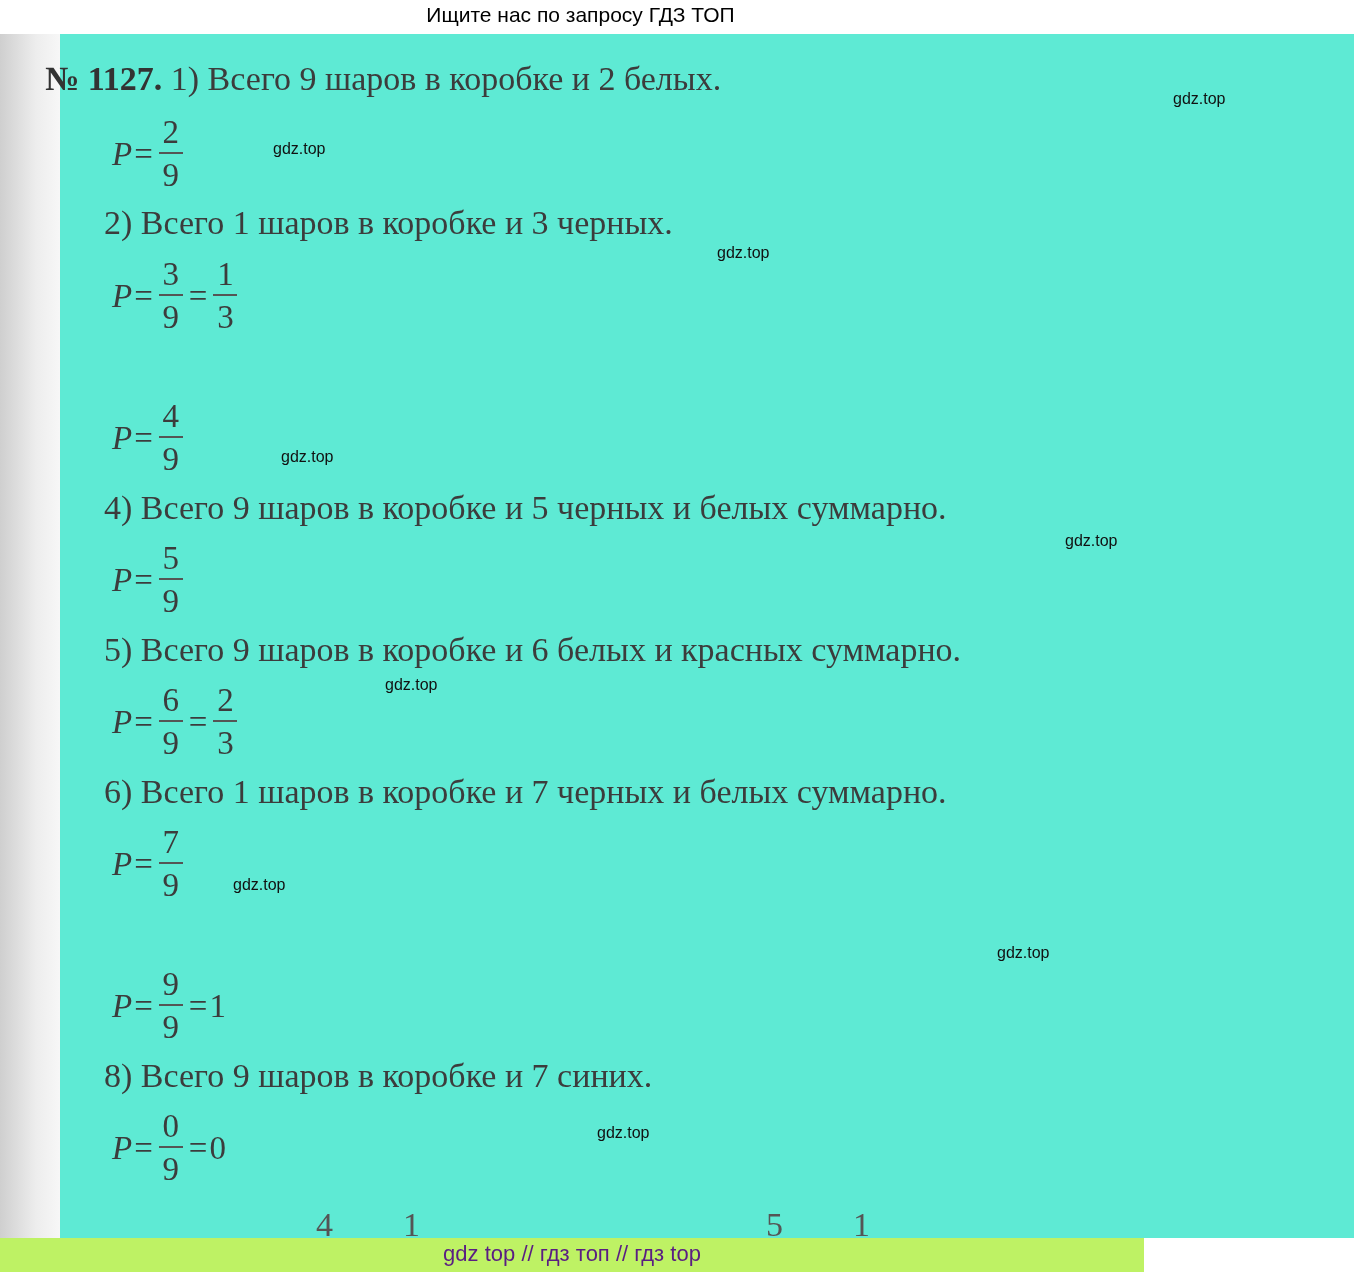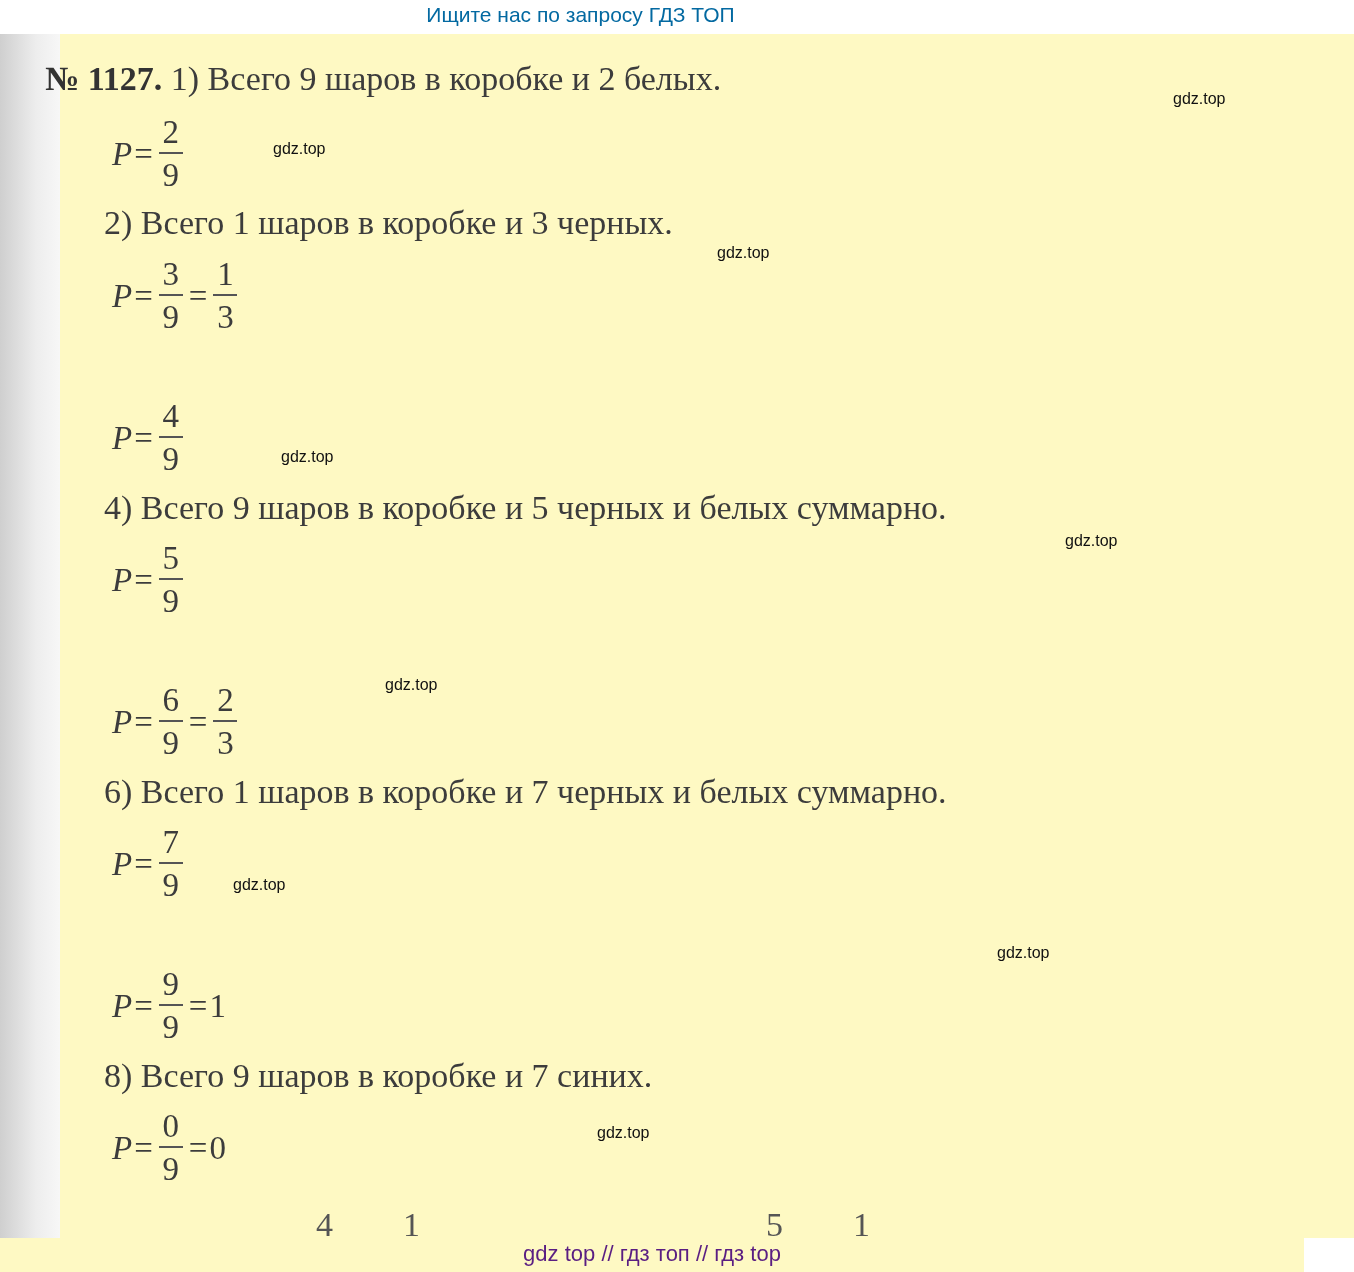--- a/index.html
+++ b/index.html
@@ -1,31 +1,31 @@
 <!DOCTYPE html>
 <html><head>
 <meta charset="utf-8">
 <style>
   html, body { margin:0; padding:0; }
   body { width:1354px; height:1272px; background:#ffffff; position:relative; overflow:hidden; font-family:"Liberation Serif", serif; }
-  .top-banner { position:absolute; top:0; left:0; width:1161px; height:34px; text-align:center; font-family:"Liberation Sans", sans-serif; font-size:21px; color:#0369a1; line-height:30px; }
-  .scan { position:absolute; top:34px; left:0; width:1354px; height:1204px; background:#fef9c3; overflow:hidden; }
+  .top-banner { position:absolute; top:0; left:0; width:1161px; height:34px; text-align:center; font-family:"Liberation Sans", sans-serif; font-size:21px; color:#000000; line-height:30px; }
+  .scan { position:absolute; top:34px; left:0; width:1354px; height:1204px; background:#5eead4; overflow:hidden; }
   .scan-edge { position:absolute; top:0; left:0; width:60px; height:100%; background:linear-gradient(to right,#cfcfcf,#ededed 60%,#f7f7f7); }
   .line { position:absolute; color:#3c3c3c; font-size:34px; white-space:nowrap; }
   .line b { font-weight:bold; color:#333; }
   .formula { position:absolute; color:#3c3c3c; font-size:33px; display:flex; align-items:center; white-space:nowrap; }
   .formula .p { font-style:italic; }
   .frac { display:inline-flex; flex-direction:column; align-items:center; margin:0 4px; line-height:1; }
   .frac .num { padding-bottom:3px; }
   .frac .bar { width:24px; height:2px; background:#555; }
   .frac .den { padding-top:5px; }
   .eq { margin:0 2px; }
   .wm { position:absolute; font-family:"Liberation Sans", sans-serif; font-size:16px; color:#111; }
   .cut { position:absolute; color:#555; font-size:34px; }
-  .bottom-banner { position:absolute; top:1238px; left:0; width:1304px; height:34px; background:#fef9c3; text-align:center; font-family:"Liberation Sans", sans-serif; font-size:22px; color:#5a1e82; line-height:32px; }
+  .bottom-banner { position:absolute; top:1238px; left:0; width:1144px; height:34px; background:#bef264; text-align:center; font-family:"Liberation Sans", sans-serif; font-size:22px; color:#5a1e82; line-height:32px; }
 </style>
 </head>
 <body>
 
 <div class="top-banner">Ищите нас по запросу ГДЗ ТОП</div>
 
 <div class="scan">
   <div class="scan-edge"></div>
 
   <div class="line" style="top:26px;left:45px;"><b>№ 1127.</b> <span>1) Всего 9 шаров в коробке и 2 белых.</span></div>
@@ -71,20 +71,21 @@
   <div class="formula" style="top:508px;left:112px;">
     <span class="p">P</span>
       <span class="eq">=</span>
     <span class="frac">
         <span class="num">5</span>
         <span class="bar"></span>
         <span class="den">9</span>
       </span>
   </div>
 
+  <div class="line" style="top:597px;left:104px;">5) Всего 9 шаров в коробке и 6 белых и красных суммарно.</div>
   <div class="formula" style="top:650px;left:112px;">
     <span class="p">P</span>
       <span class="eq">=</span>
     <span class="frac">
         <span class="num">6</span>
         <span class="bar"></span>
         <span class="den">9</span>
       </span>
       <span class="eq">=</span>
     <span class="frac">

